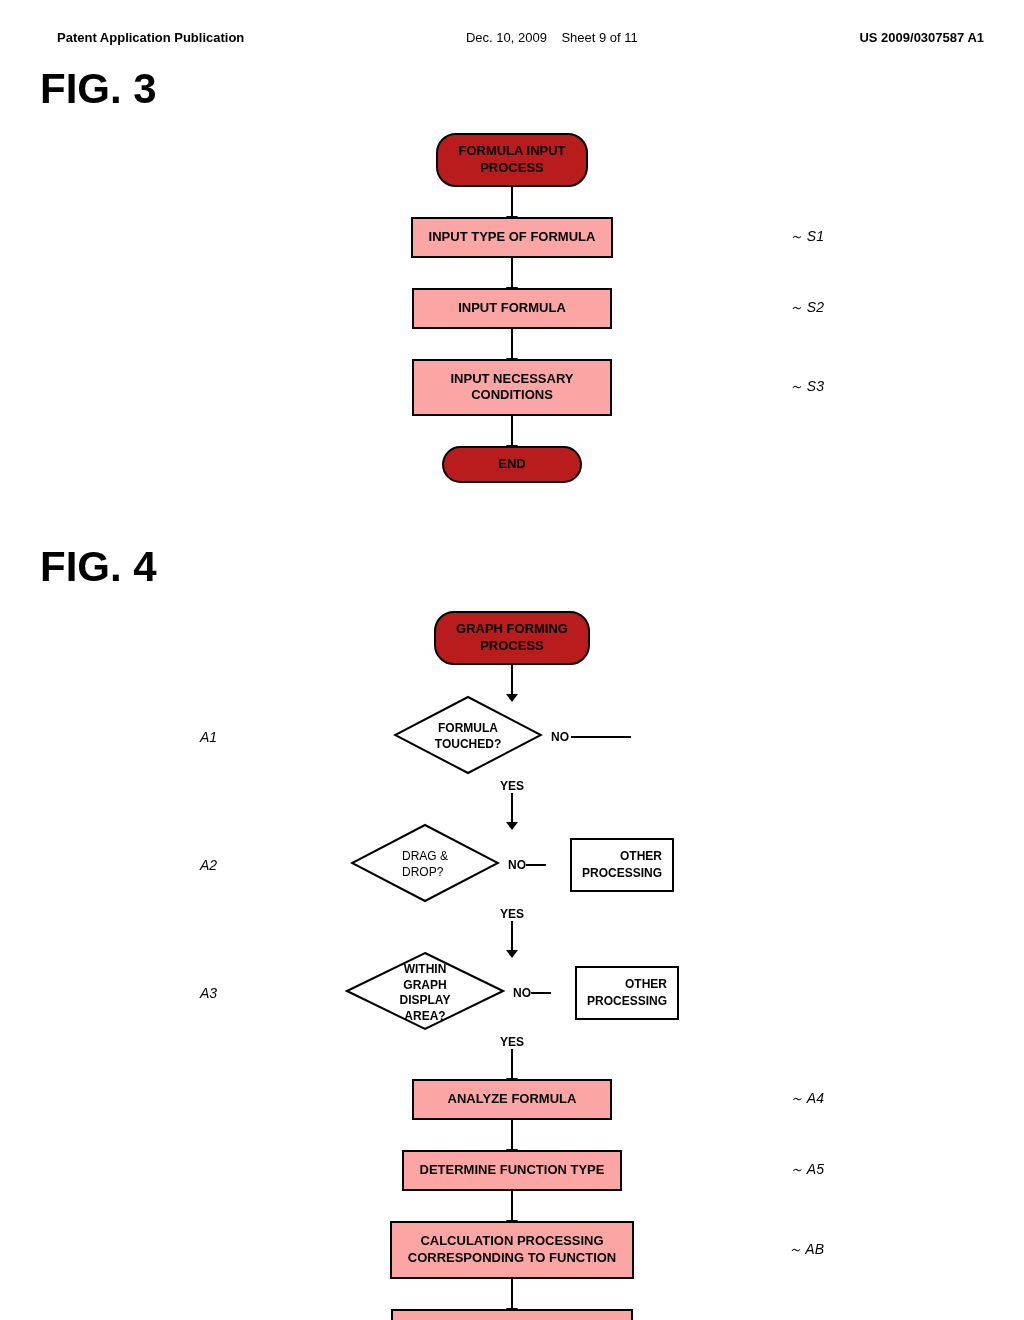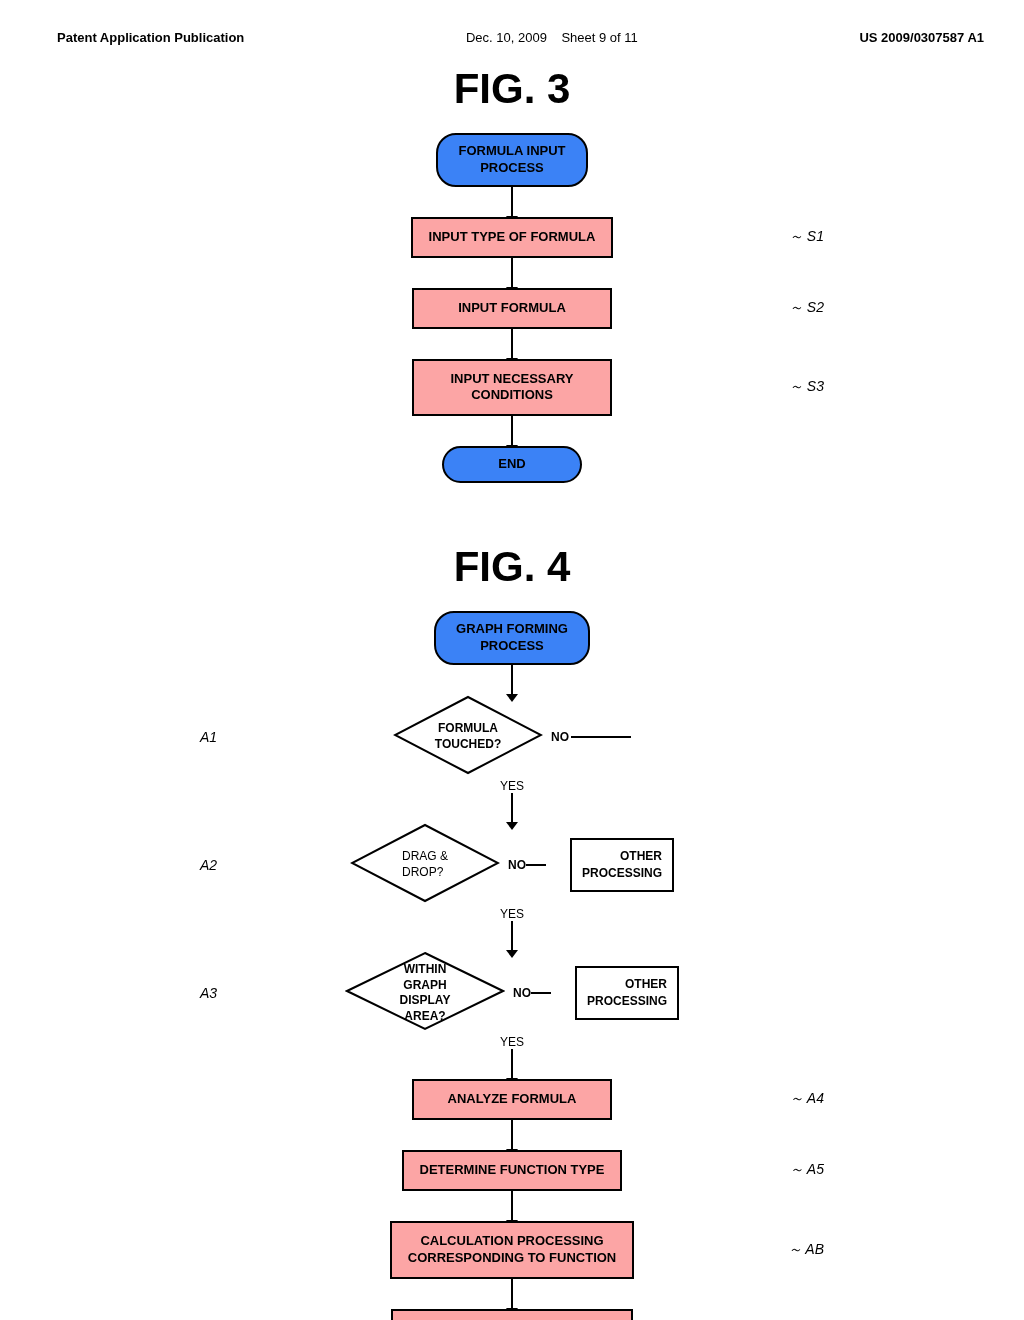--- a/index.html
+++ b/index.html
@@ -28,21 +28,20 @@
       font-size: 13px;
     }
     .header-left { font-weight: bold; padding-left: 17px; }
     .header-center { }
     .header-right { font-weight: bold; }
 
     
     .fig-title {
       font-size: 42px;
       font-weight: bold;
-      text-align: center;
       margin-bottom: 20px;
       font-family: Arial, sans-serif;
     }
 
     
     .flowchart {
       display: flex;
       flex-direction: column;
       align-items: center;
       position: relative;
@@ -50,21 +49,21 @@
     }
 
     
     .shape-rounded {
       border: 2px solid #000;
       border-radius: 20px;
       padding: 8px 20px;
       text-align: center;
       font-size: 13px;
       font-weight: bold;
-      background: #3b82f6;
+      background: #b91c1c;
       min-width: 140px;
       line-height: 1.3;
     }
 
     .shape-rect {
       border: 2px solid #000;
       padding: 10px 16px;
       text-align: center;
       font-size: 13px;
       font-weight: bold;
@@ -137,21 +136,21 @@
     }
     .step-label-left {
       position: absolute;
       left: 160px;
       font-size: 14px;
       font-style: italic;
     }
 
     .yes-label {
       font-size: 12px;
-      font-weight: normal;
+      font-weight: bold;
       text-align: center;
     }
   </style>
 </head>
 <body>
 
 <div class="page">
 
   <div class="header">
     <span class="header-left">Patent Application Publication</span>

